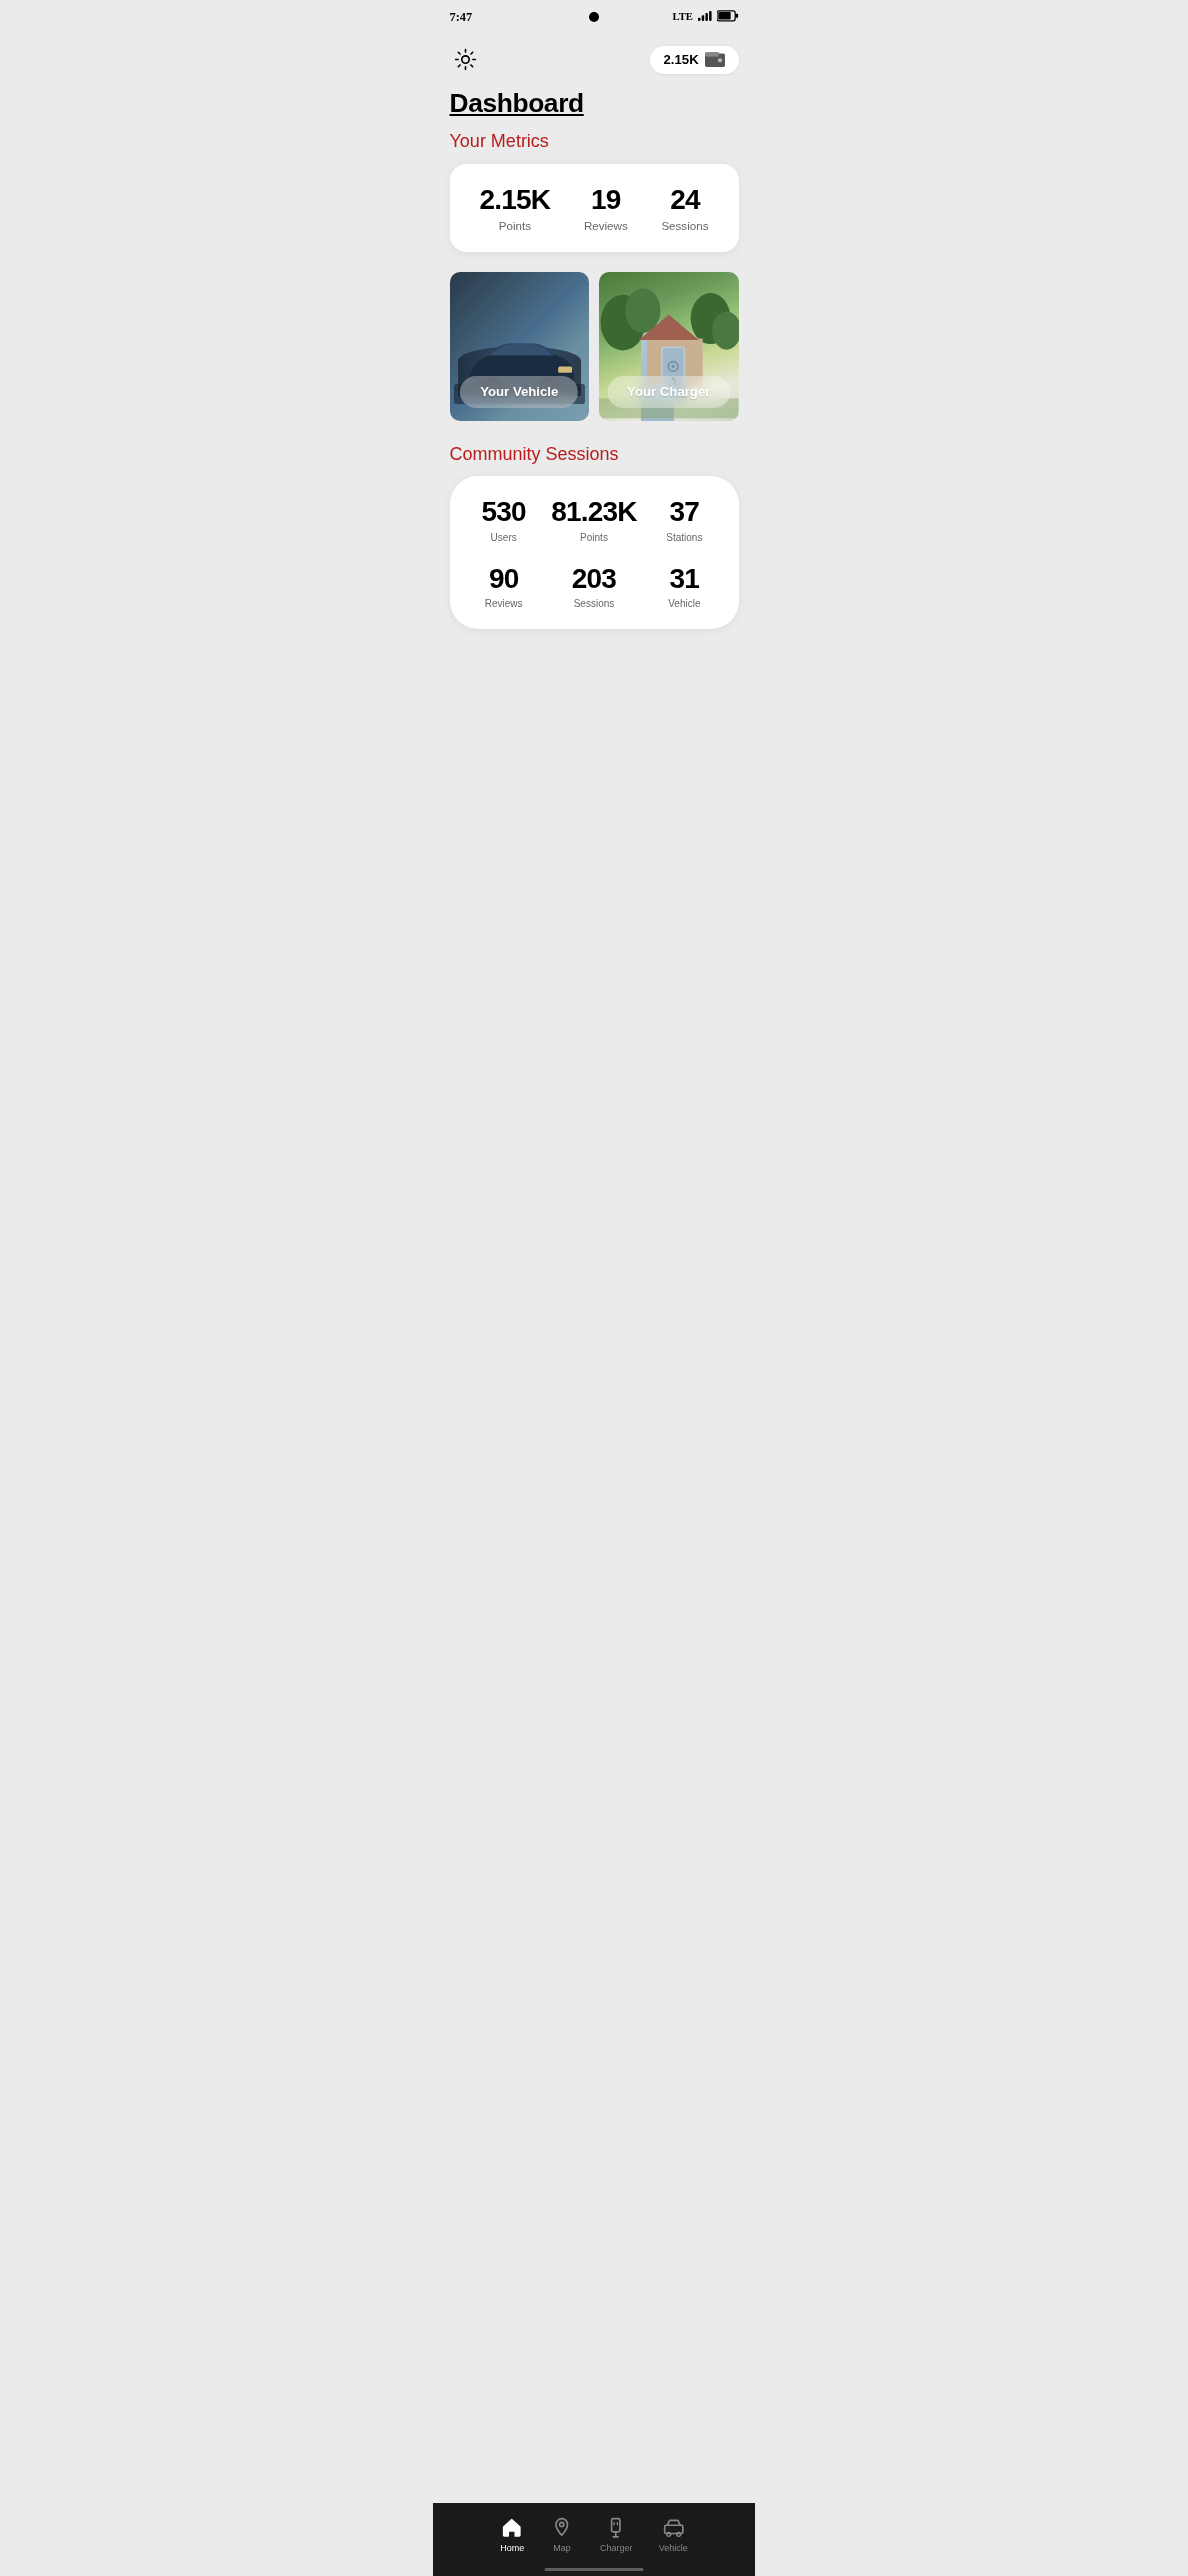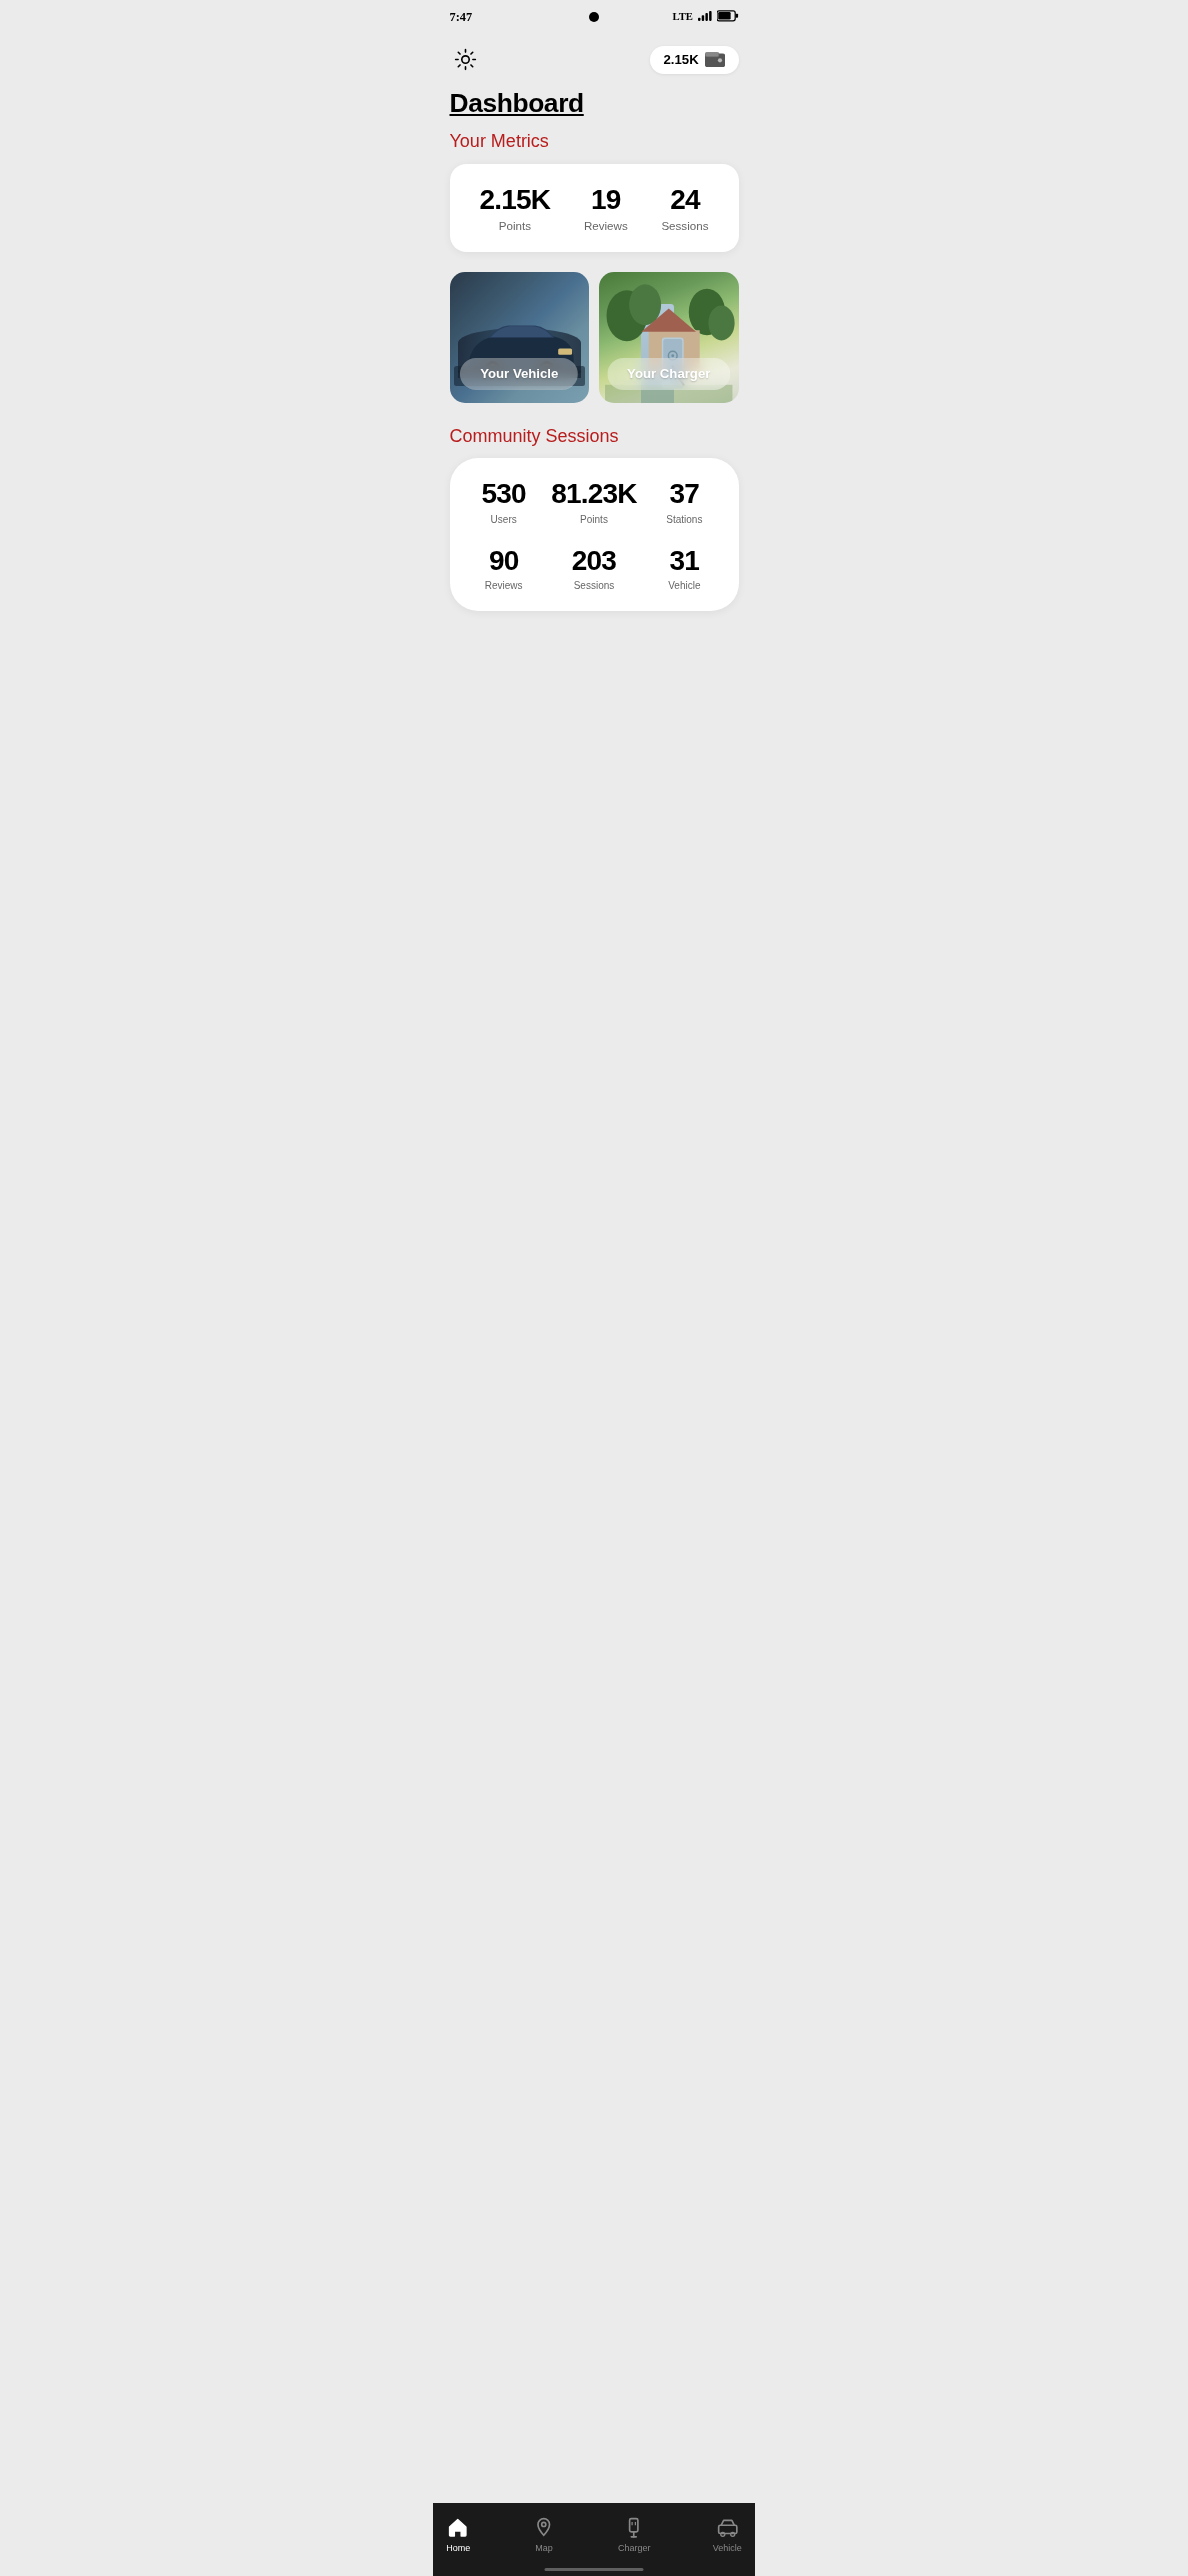--- a/index.html
+++ b/index.html
@@ -149,22 +149,22 @@
 
     
     .cards-section {
       padding: 6.6px 16.5px 16.5px 16.5px;
       display: flex;
       gap: 10px;
     }
 
     .image-card {
       flex: 1;
-      height: 131px;
-      border-radius: 15px;
+      height: 149px;
+      border-radius: 10px;
       overflow: hidden;
       position: relative;
       cursor: pointer;
     }
 
     .image-card-bg {
       width: 100%;
       height: 100%;
       position: absolute;
       top: 0;
@@ -276,21 +276,21 @@
     
     .bottom-nav {
       position: fixed;
       bottom: 0;
       left: 50%;
       transform: translateX(-50%);
       width: 322px;
       background: #1a1a1a;
       padding: 10px 0 20px 0;
       display: flex;
-      justify-content: space-between;
+      justify-content: center;
       align-items: flex-start;
       z-index: 100;
     }
 
     .nav-item {
       display: flex;
       flex-direction: column;
       align-items: center;
       gap: 3.3px;
       cursor: pointer;

